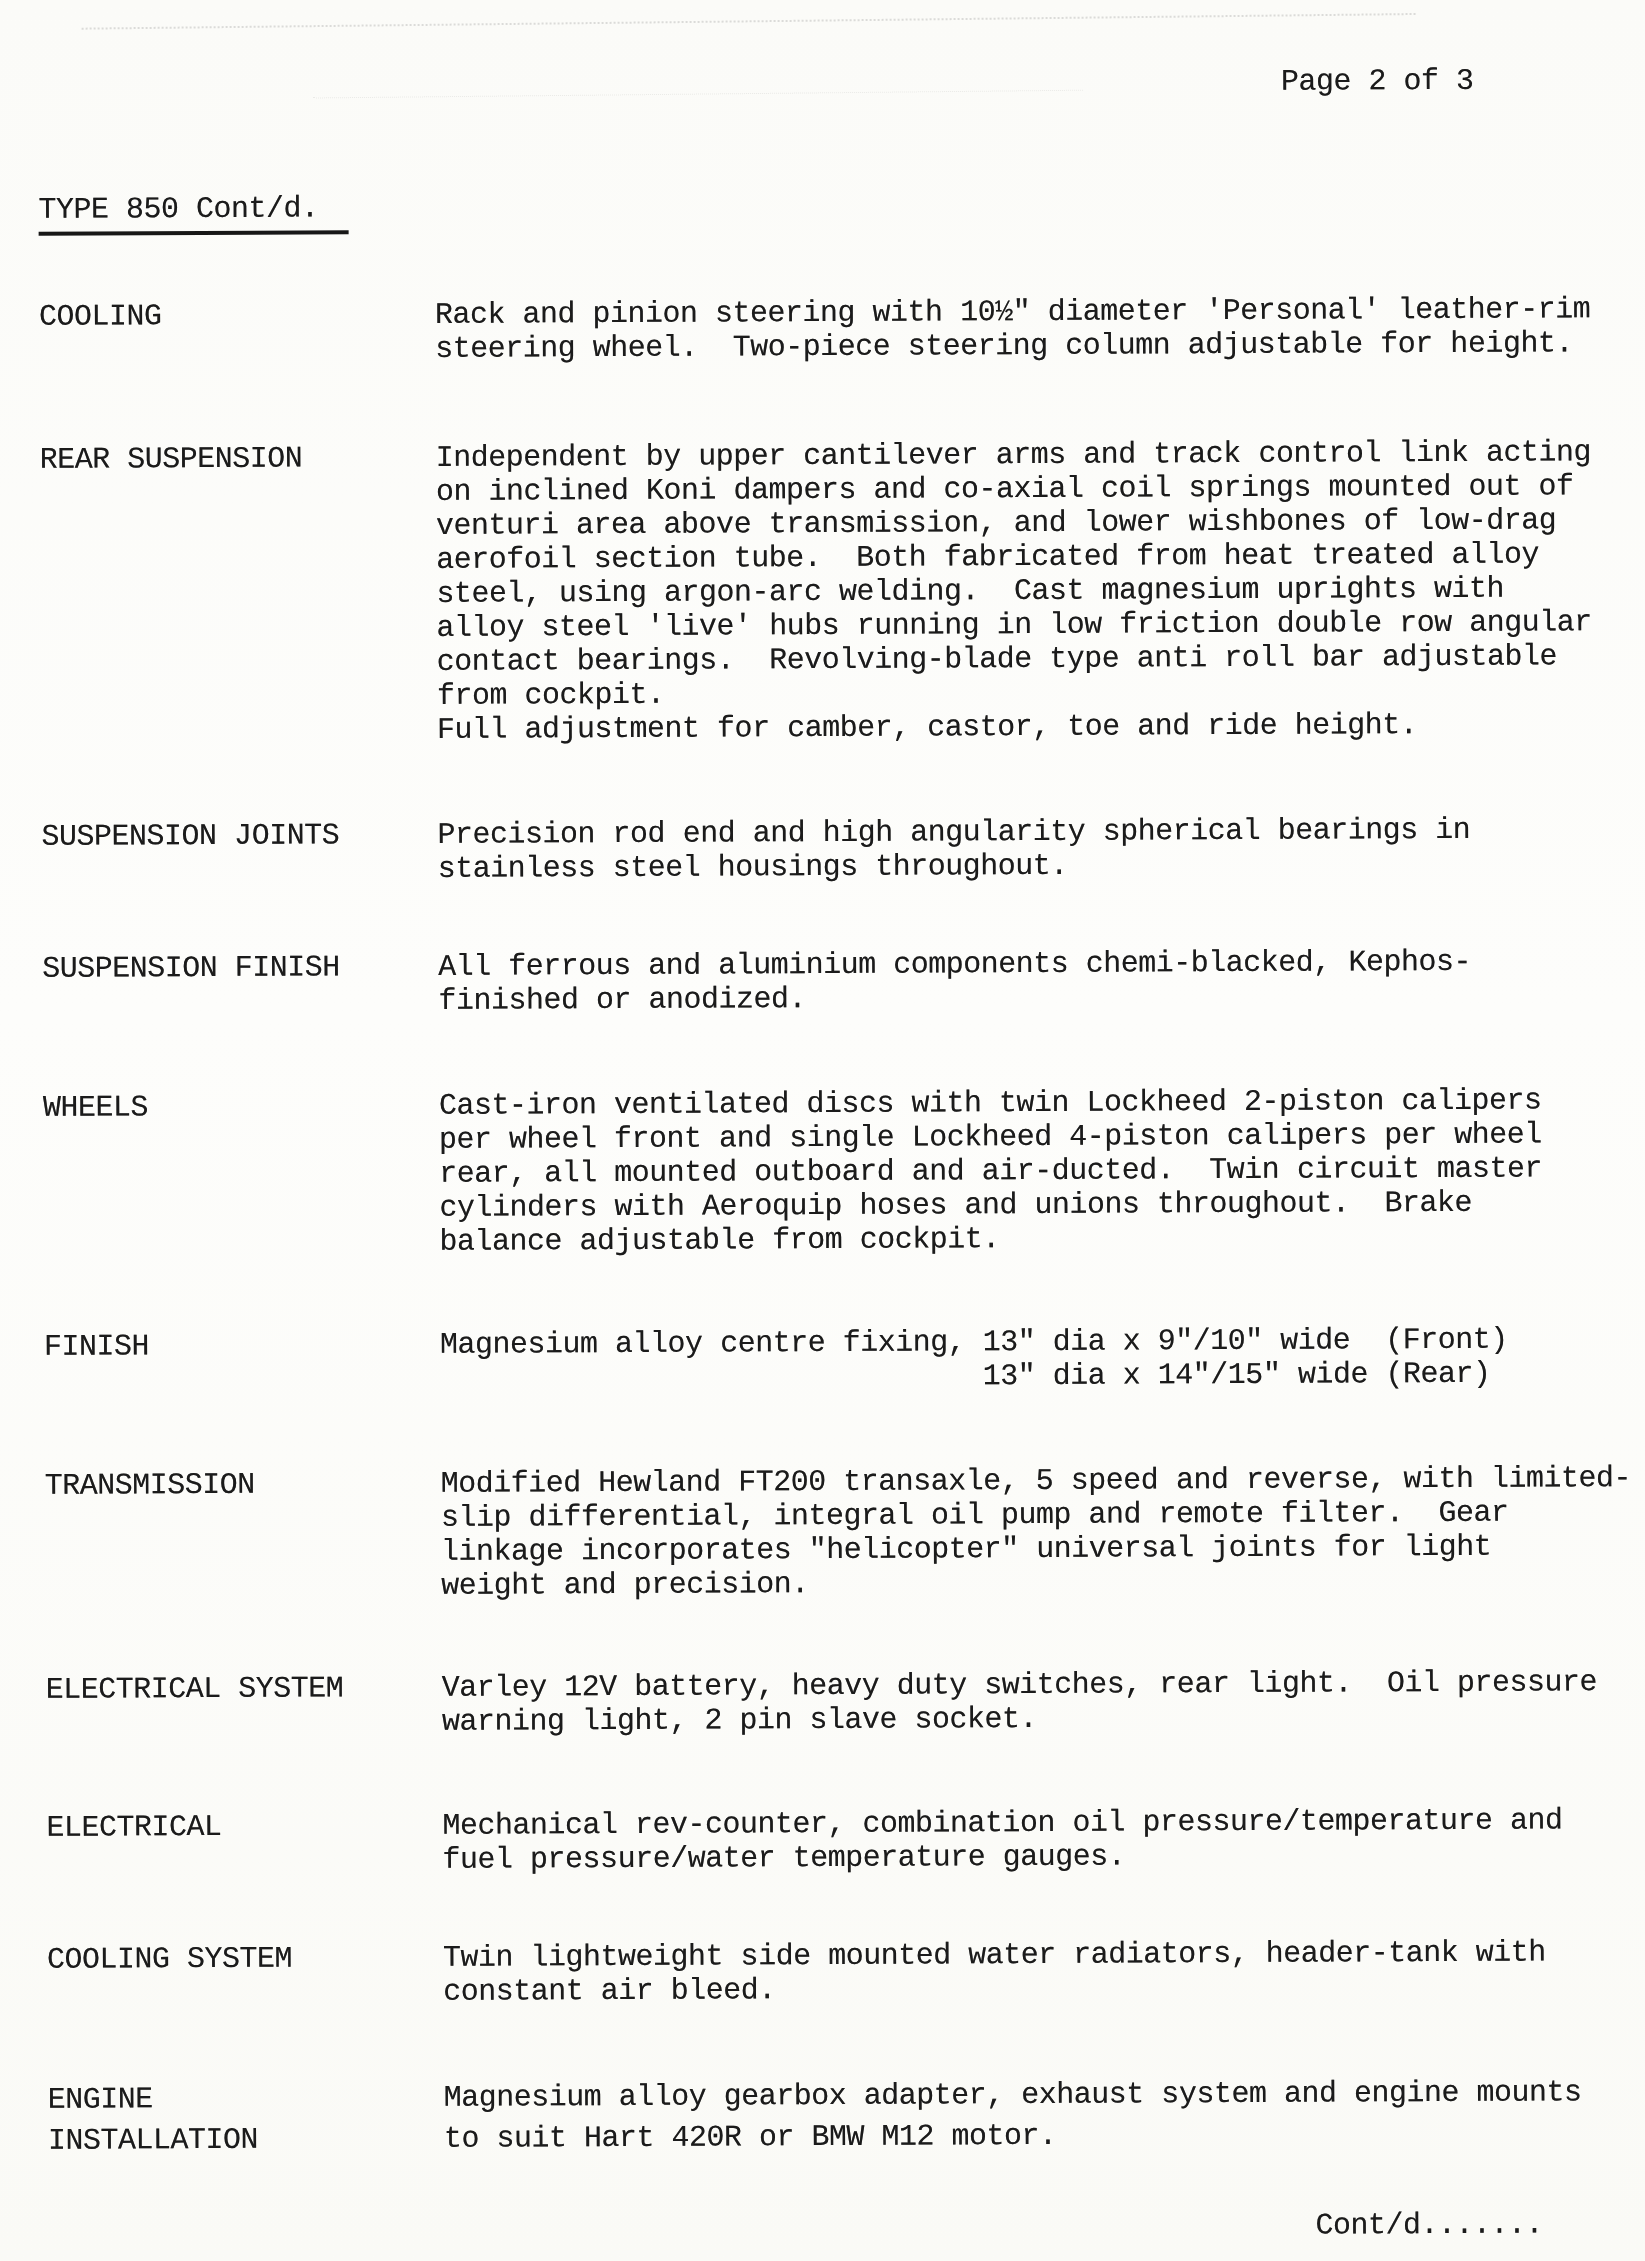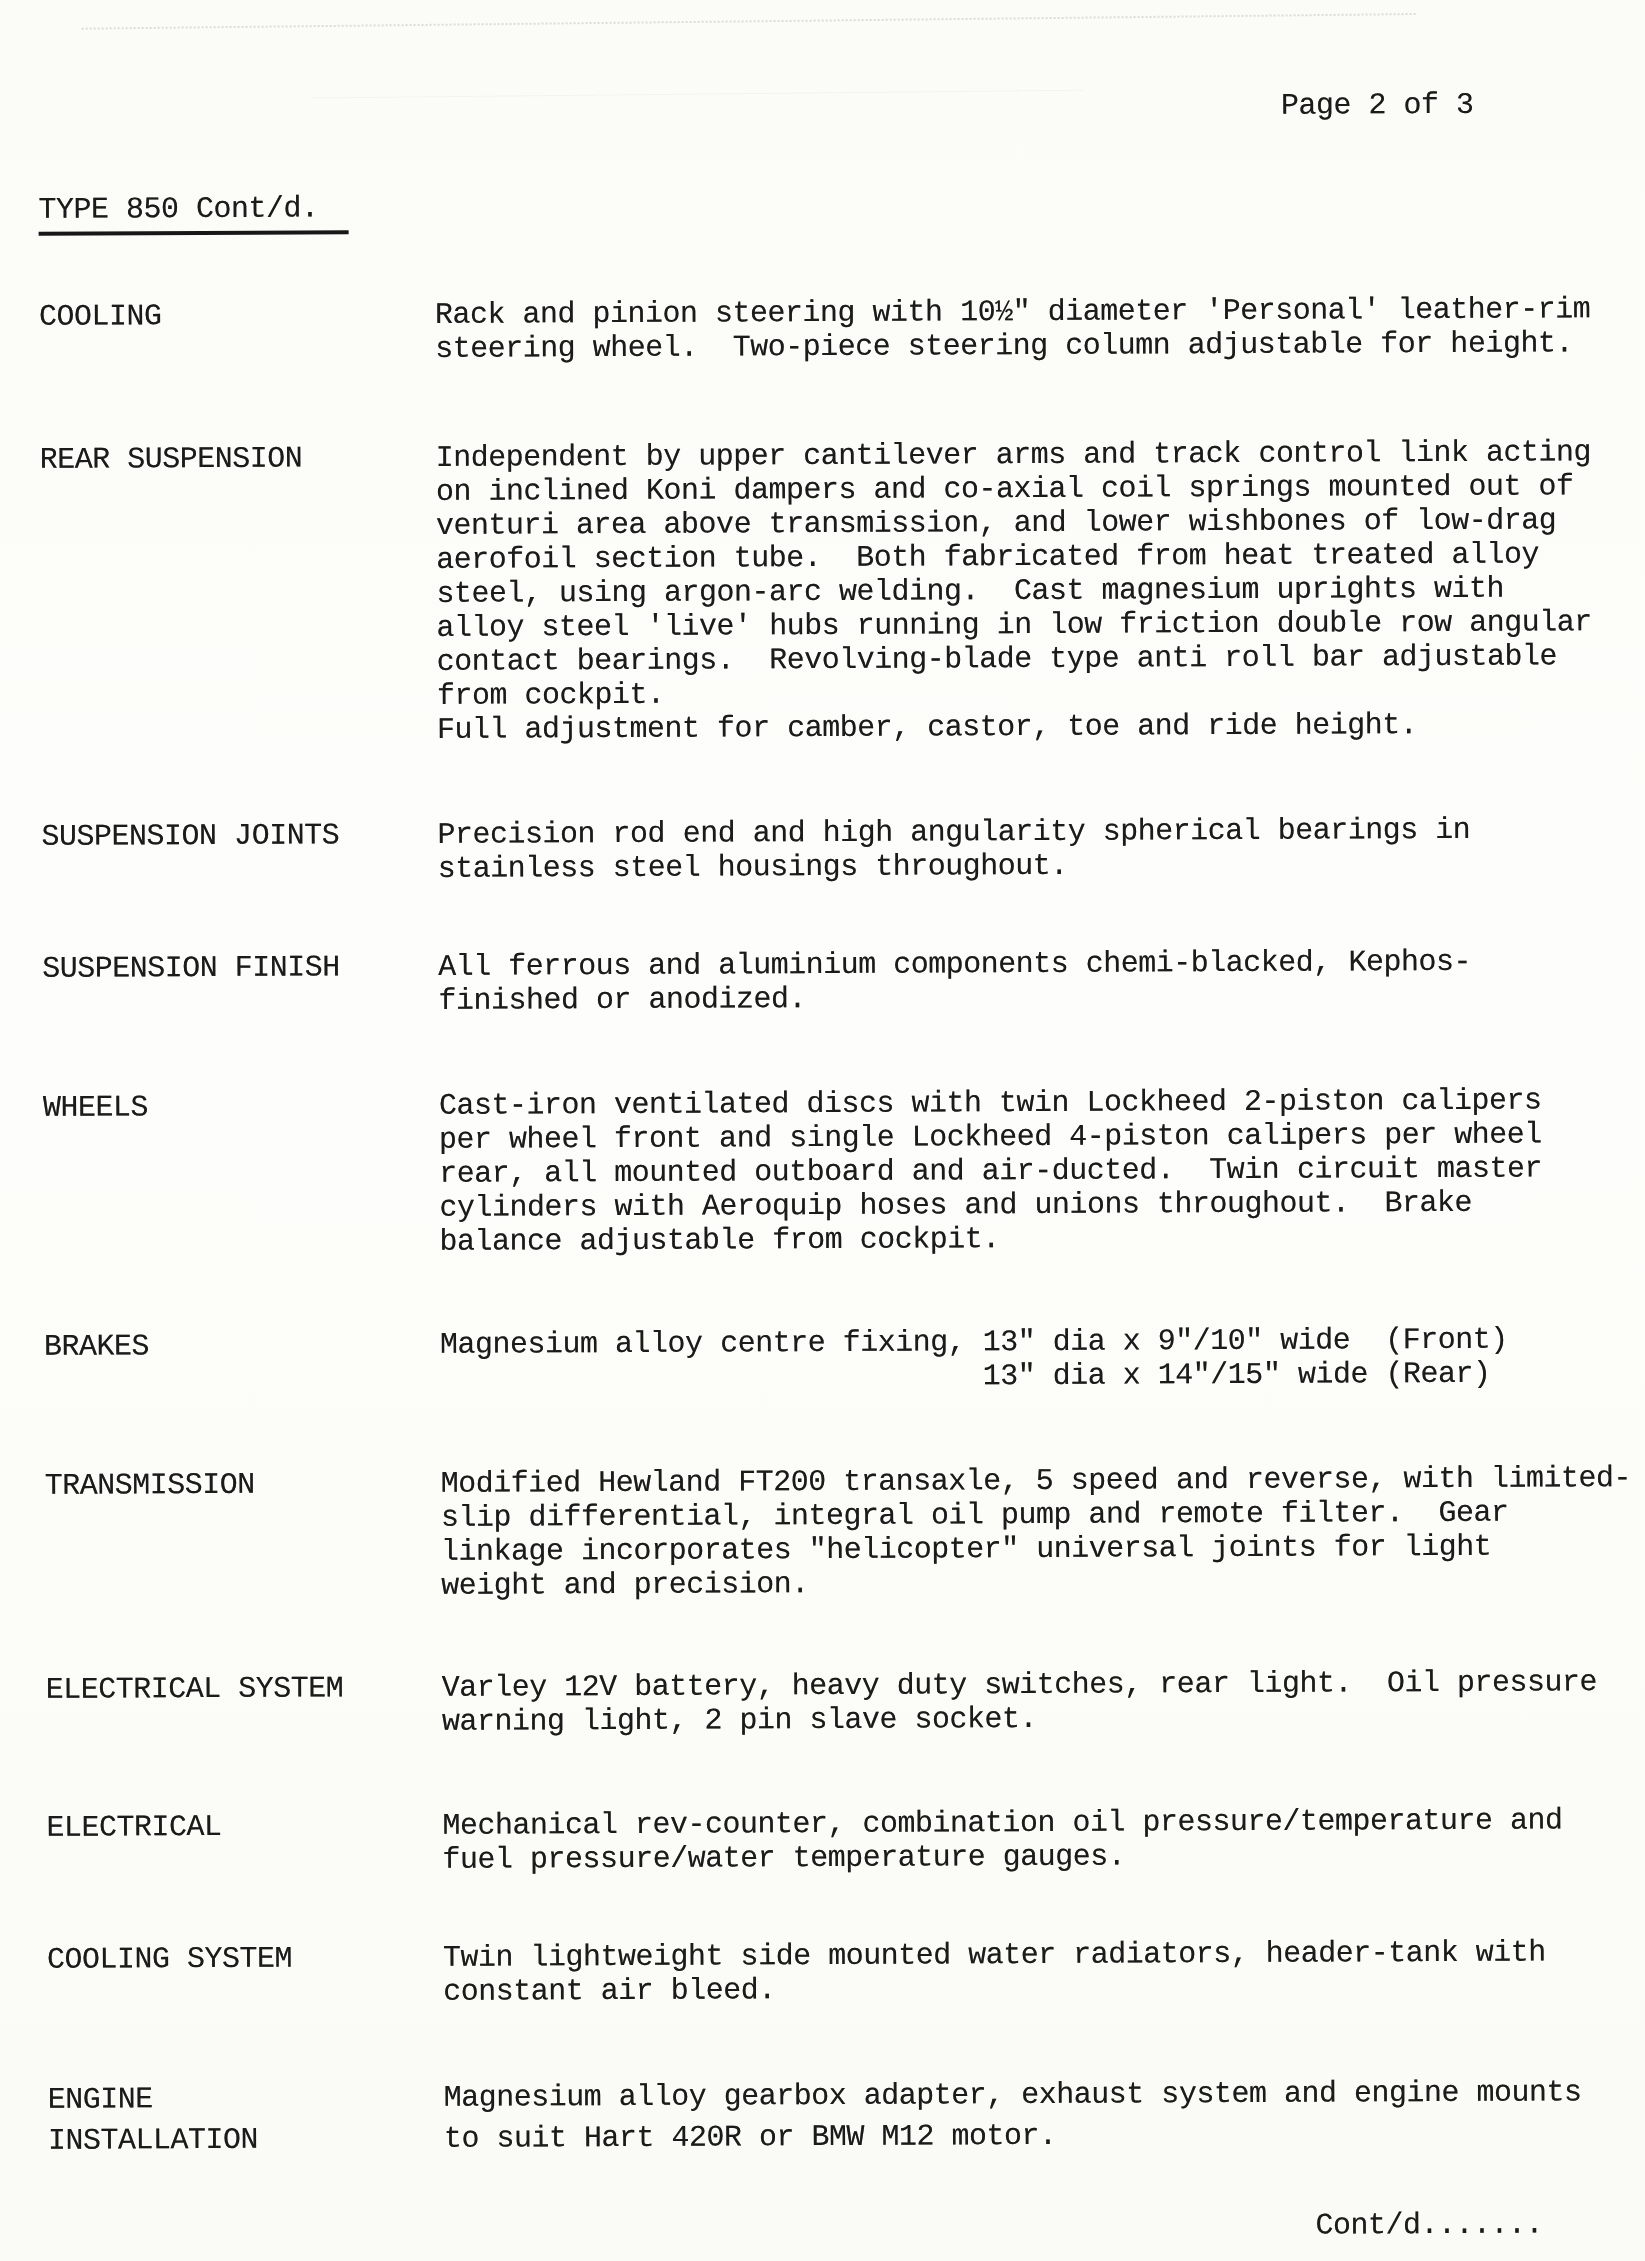--- a/index.html
+++ b/index.html
@@ -26,21 +26,21 @@
   .txt {
     font-size: 30px;
     letter-spacing: -0.5px;
     line-height: 34px;
     white-space: pre;
     text-shadow: 0 0 0.6px rgba(25,25,25,0.55);
   }
   .page-number {
     position: absolute;
     left: 1286px;
-    top: 91px;
+    top: 67px;
   }
   .doc-title {
     position: absolute;
     left: 43px;
     top: 189px;
     padding: 0 30px 5.1px 0;
     border-bottom: 4.6px solid #171717;
   }
   .spec-table {
     position: absolute;
@@ -149,21 +149,21 @@
       <div class="row r4">
         <div class="label txt">WHEELS</div>
         <div class="desc txt">Cast-iron ventilated discs with twin Lockheed 2-piston calipers
 per wheel front and single Lockheed 4-piston calipers per wheel
 rear, all mounted outboard and air-ducted.  Twin circuit master
 cylinders with Aeroquip hoses and unions throughout.  Brake
 balance adjustable from cockpit.</div>
       </div>
 
       <div class="row r5">
-        <div class="label txt">BRAKES</div>
+        <div class="label txt">FINISH</div>
         <div class="desc txt">Magnesium alloy centre fixing, 13" dia x 9"/10" wide  (Front)
                                13" dia x 14"/15" wide (Rear)</div>
       </div>
 
       <div class="row r6">
         <div class="label txt">TRANSMISSION</div>
         <div class="desc txt">Modified Hewland FT200 transaxle, 5 speed and reverse, with limited-
 slip differential, integral oil pump and remote filter.  Gear
 linkage incorporates "helicopter" universal joints for light
 weight and precision.</div>

